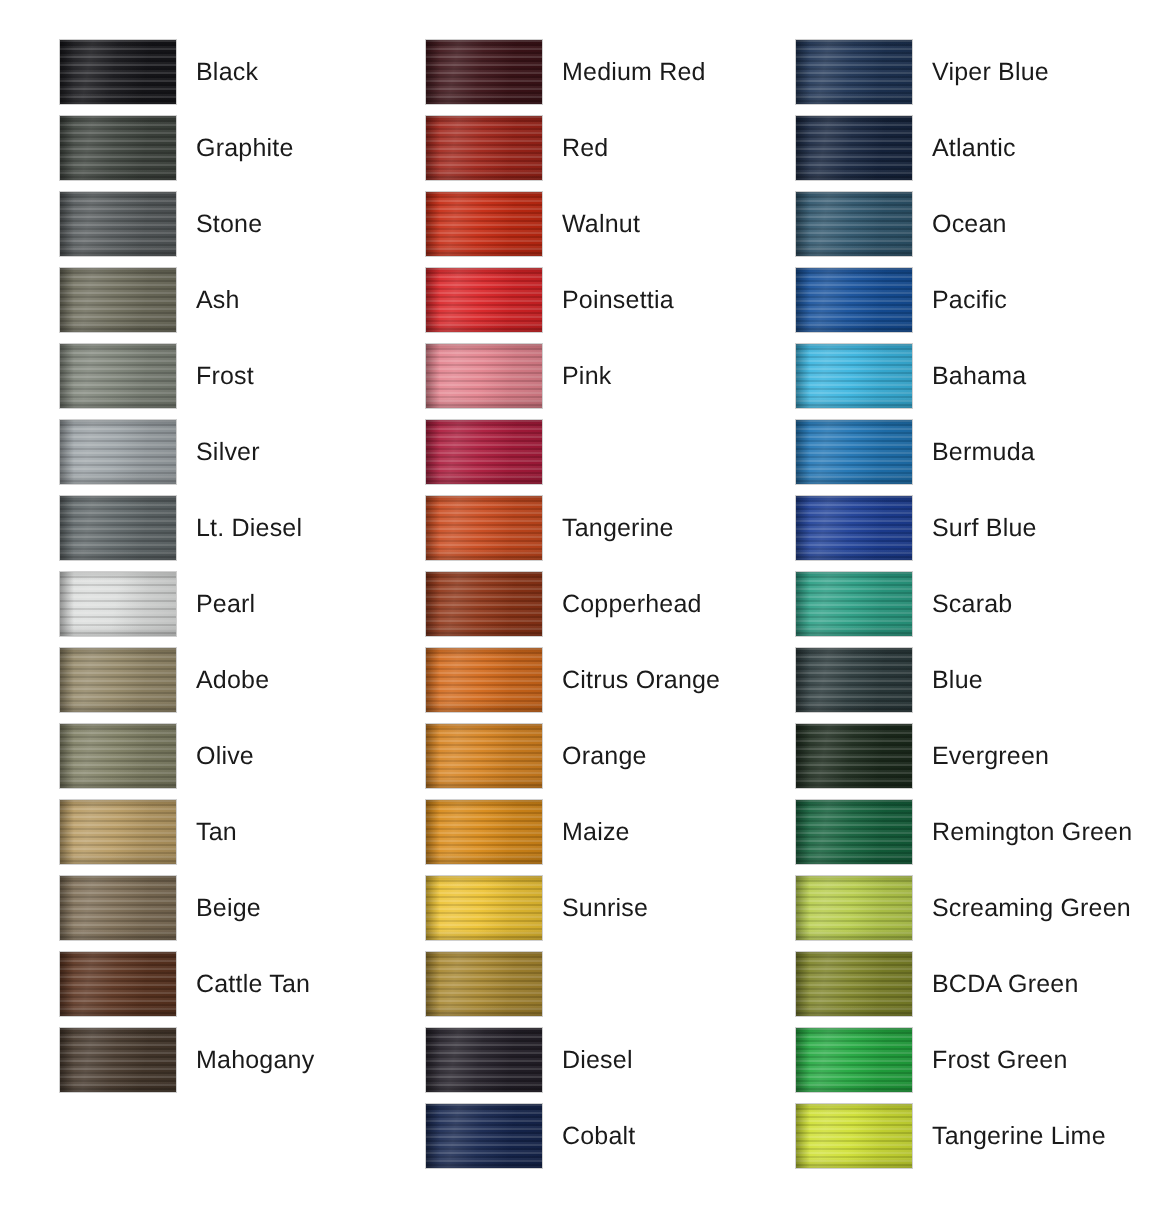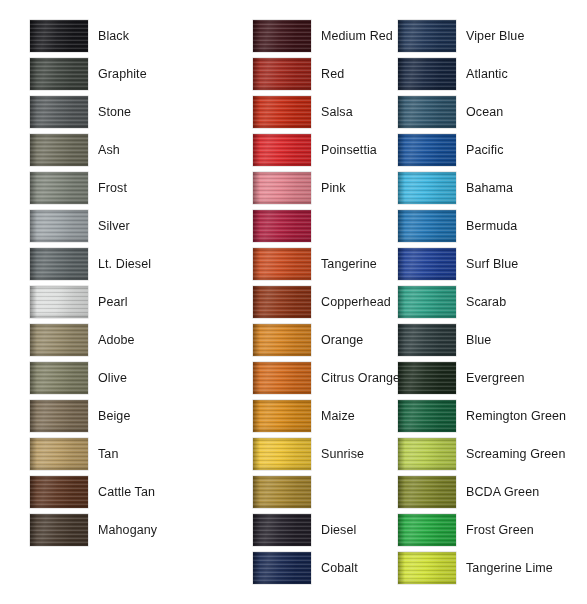--- a/index.html
+++ b/index.html
@@ -21,21 +21,21 @@
     width: 587px;
     height: 604px;
     background: #ffffff;
   }
 
   .column {
     position: absolute;
     top: 20px;
   }
   .col-0 { left: 30px;  width: 160px; }
-  .col-1 { left: 213px; width: 175px; margin-left: 40px; }
+  .col-1 { left: 213px; width: 175px; }
   .col-2 { left: 398px; width: 185px; }
 
   .swatch-row {
     position: relative;
     height: 38px;
     display: flex;
     align-items: flex-start;
   }
 
   .swatch {
@@ -219,37 +219,37 @@
           <div class="base" style="background: rgb(126, 126, 99);"></div>
           <div class="threads"></div>
           <div class="sheen"></div>
           <div class="edge-left"></div>
           <div class="edge-tb"></div>
         </div>
         <div class="label">Olive</div>
       </div>
       <div class="swatch-row">
         <div class="swatch">
+          <div class="base" style="background: rgb(183, 154, 98);"></div>
+          <div class="threads"></div>
+          <div class="sheen"></div>
+          <div class="edge-left"></div>
+          <div class="edge-tb"></div>
+        </div>
+        <div class="label">Tan</div>
+      </div>
+      <div class="swatch-row">
+        <div class="swatch">
           <div class="base" style="background: rgb(124, 108, 84);"></div>
           <div class="threads"></div>
           <div class="sheen"></div>
           <div class="edge-left"></div>
           <div class="edge-tb"></div>
         </div>
         <div class="label">Beige</div>
-      </div>
-      <div class="swatch-row">
-        <div class="swatch">
-          <div class="base" style="background: rgb(183, 154, 98);"></div>
-          <div class="threads"></div>
-          <div class="sheen"></div>
-          <div class="edge-left"></div>
-          <div class="edge-tb"></div>
-        </div>
-        <div class="label">Tan</div>
       </div>
       <div class="swatch-row">
         <div class="swatch">
           <div class="base" style="background: rgb(92, 52, 32);"></div>
           <div class="threads"></div>
           <div class="sheen"></div>
           <div class="edge-left"></div>
           <div class="edge-tb"></div>
         </div>
         <div class="label">Cattle Tan</div>
@@ -287,21 +287,21 @@
         <div class="label">Red</div>
       </div>
       <div class="swatch-row">
         <div class="swatch">
           <div class="base" style="background: rgb(198, 42, 18);"></div>
           <div class="threads"></div>
           <div class="sheen"></div>
           <div class="edge-left"></div>
           <div class="edge-tb"></div>
         </div>
-        <div class="label">Salsa</div>
+        <div class="label">Walnut</div>
       </div>
       <div class="swatch-row">
         <div class="swatch">
           <div class="base" style="background: rgb(218, 35, 38);"></div>
           <div class="threads"></div>
           <div class="sheen"></div>
           <div class="edge-left"></div>
           <div class="edge-tb"></div>
         </div>
         <div class="label">Poinsettia</div>
@@ -340,37 +340,37 @@
           <div class="base" style="background: rgb(142, 52, 22);"></div>
           <div class="threads"></div>
           <div class="sheen"></div>
           <div class="edge-left"></div>
           <div class="edge-tb"></div>
         </div>
         <div class="label">Copperhead</div>
       </div>
       <div class="swatch-row">
         <div class="swatch">
+          <div class="base" style="background: rgb(211, 105, 26);"></div>
+          <div class="threads"></div>
+          <div class="sheen"></div>
+          <div class="edge-left"></div>
+          <div class="edge-tb"></div>
+        </div>
+        <div class="label">Citrus Orange</div>
+      </div>
+      <div class="swatch-row">
+        <div class="swatch">
           <div class="base" style="background: rgb(214, 130, 31);"></div>
           <div class="threads"></div>
           <div class="sheen"></div>
           <div class="edge-left"></div>
           <div class="edge-tb"></div>
         </div>
         <div class="label">Orange</div>
-      </div>
-      <div class="swatch-row">
-        <div class="swatch">
-          <div class="base" style="background: rgb(211, 105, 26);"></div>
-          <div class="threads"></div>
-          <div class="sheen"></div>
-          <div class="edge-left"></div>
-          <div class="edge-tb"></div>
-        </div>
-        <div class="label">Citrus Orange</div>
       </div>
       <div class="swatch-row">
         <div class="swatch">
           <div class="base" style="background: rgb(217, 138, 24);"></div>
           <div class="threads"></div>
           <div class="sheen"></div>
           <div class="edge-left"></div>
           <div class="edge-tb"></div>
         </div>
         <div class="label">Maize</div>

